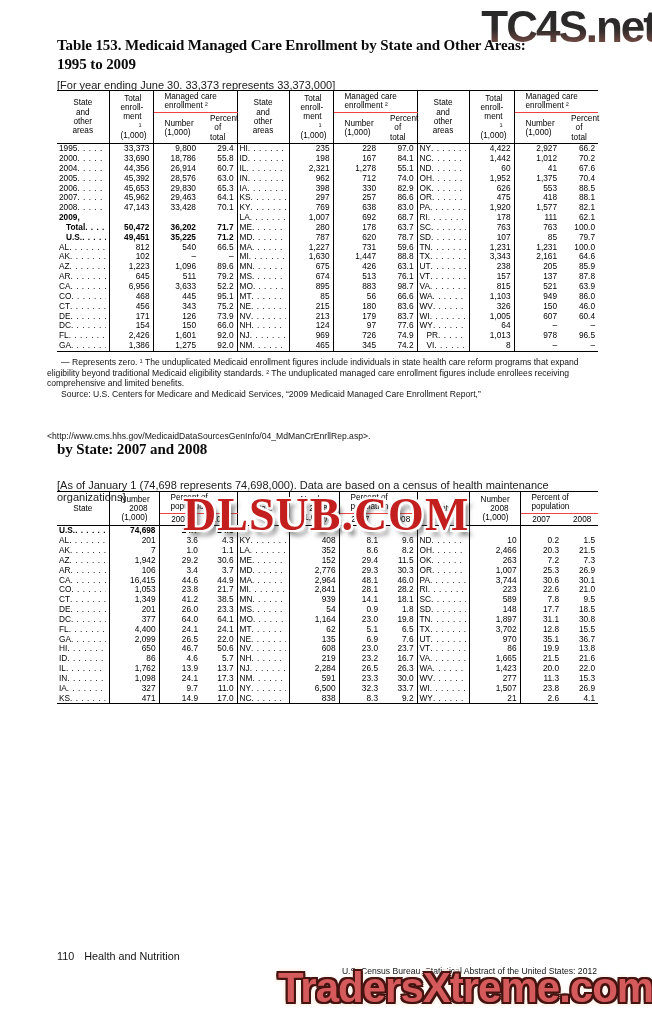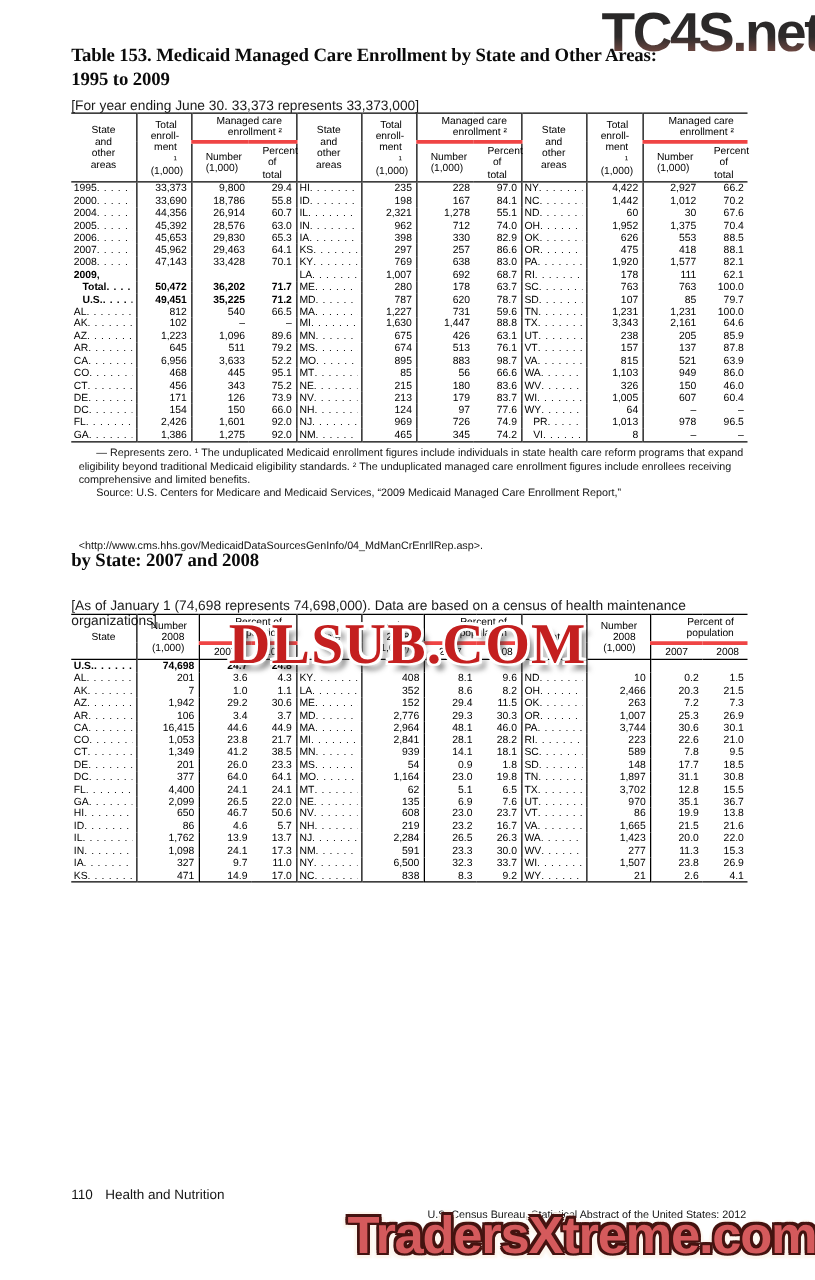--- a/index.html
+++ b/index.html
@@ -17,32 +17,32 @@
   
   table.data{position:absolute;left:57px;width:541px;border-collapse:collapse;table-layout:fixed;
              font-size:8.3px;color:#000;border-top:1.6px solid #000;border-bottom:1.2px solid #000;}
   .t153{top:90px;}
   .t154{top:491px;}
   table.data th{font-weight:normal;font-size:8.2px;line-height:9.4px;padding:1px 11px;vertical-align:middle;}
   table.data thead{border-bottom:1px solid #000;}
   .bR{border-right:1px solid #000;}
   .h-state{text-align:center;}
   .h-total{text-align:right;}
-  .h-mc{text-align:right;border-bottom:3px solid #ef4444;}
+  .h-mc{text-align:left;border-bottom:1px solid #ef4444;}
   .h-sub{text-align:center;}
   table.data td{height:9.85px;line-height:9.6px;padding:0 3px 0 2px;white-space:nowrap;overflow:hidden;}
   td.num{text-align:right;}
   .b{font-weight:bold;}
   .lbl{display:flex;}
   .lbl .t{white-space:nowrap;}
   .lbl .dots{flex:1;overflow:hidden;white-space:nowrap;color:#000;}
   .lbl .dots::before{content:" . . . . . . . . . . . . . . .";letter-spacing:0.5px;}
   .ind .t{padding-left:7px;}
   
-  .small-note{position:absolute;left:63px;width:545px;font-size:8.6px;line-height:10.6px;color:#141414;}
+  .small-note{position:absolute;left:47px;width:545px;font-size:8.6px;line-height:10.6px;color:#141414;}
   .f153{top:357px;}
   .s154{top:717px;}
   .small-note p{margin:0;text-indent:14px;}
   .small-note p.cont{text-indent:0;margin-top:32px;}
   
   .footer-line{position:absolute;left:57px;top:950px;font-size:10.8px;color:#141414;}
   .footer-line .pgnum{margin-right:10px;}
   .credit{position:absolute;right:55px;top:966px;font-size:8.6px;color:#141414;}
   
   .wm{position:absolute;font-weight:bold;pointer-events:none;}
@@ -189,21 +189,21 @@
           <td class="num bR">2,321</td>
           <td class="num">1,278</td>
           <td class="num bR">55.1</td>
           <td class="c-lbl bR">
             <div class="lbl">
               <span class="t">ND</span>
               <span class="dots"></span>
             </div>
           </td>
           <td class="num bR">60</td>
-          <td class="num">30</td>
+          <td class="num">41</td>
           <td class="num">67.6</td>
         </tr>
         <tr>
           <td class="c-lbl bR">
             <div class="lbl">
               <span class="t">2005</span>
               <span class="dots"></span>
             </div>
           </td>
           <td class="num bR">45,392</td>

